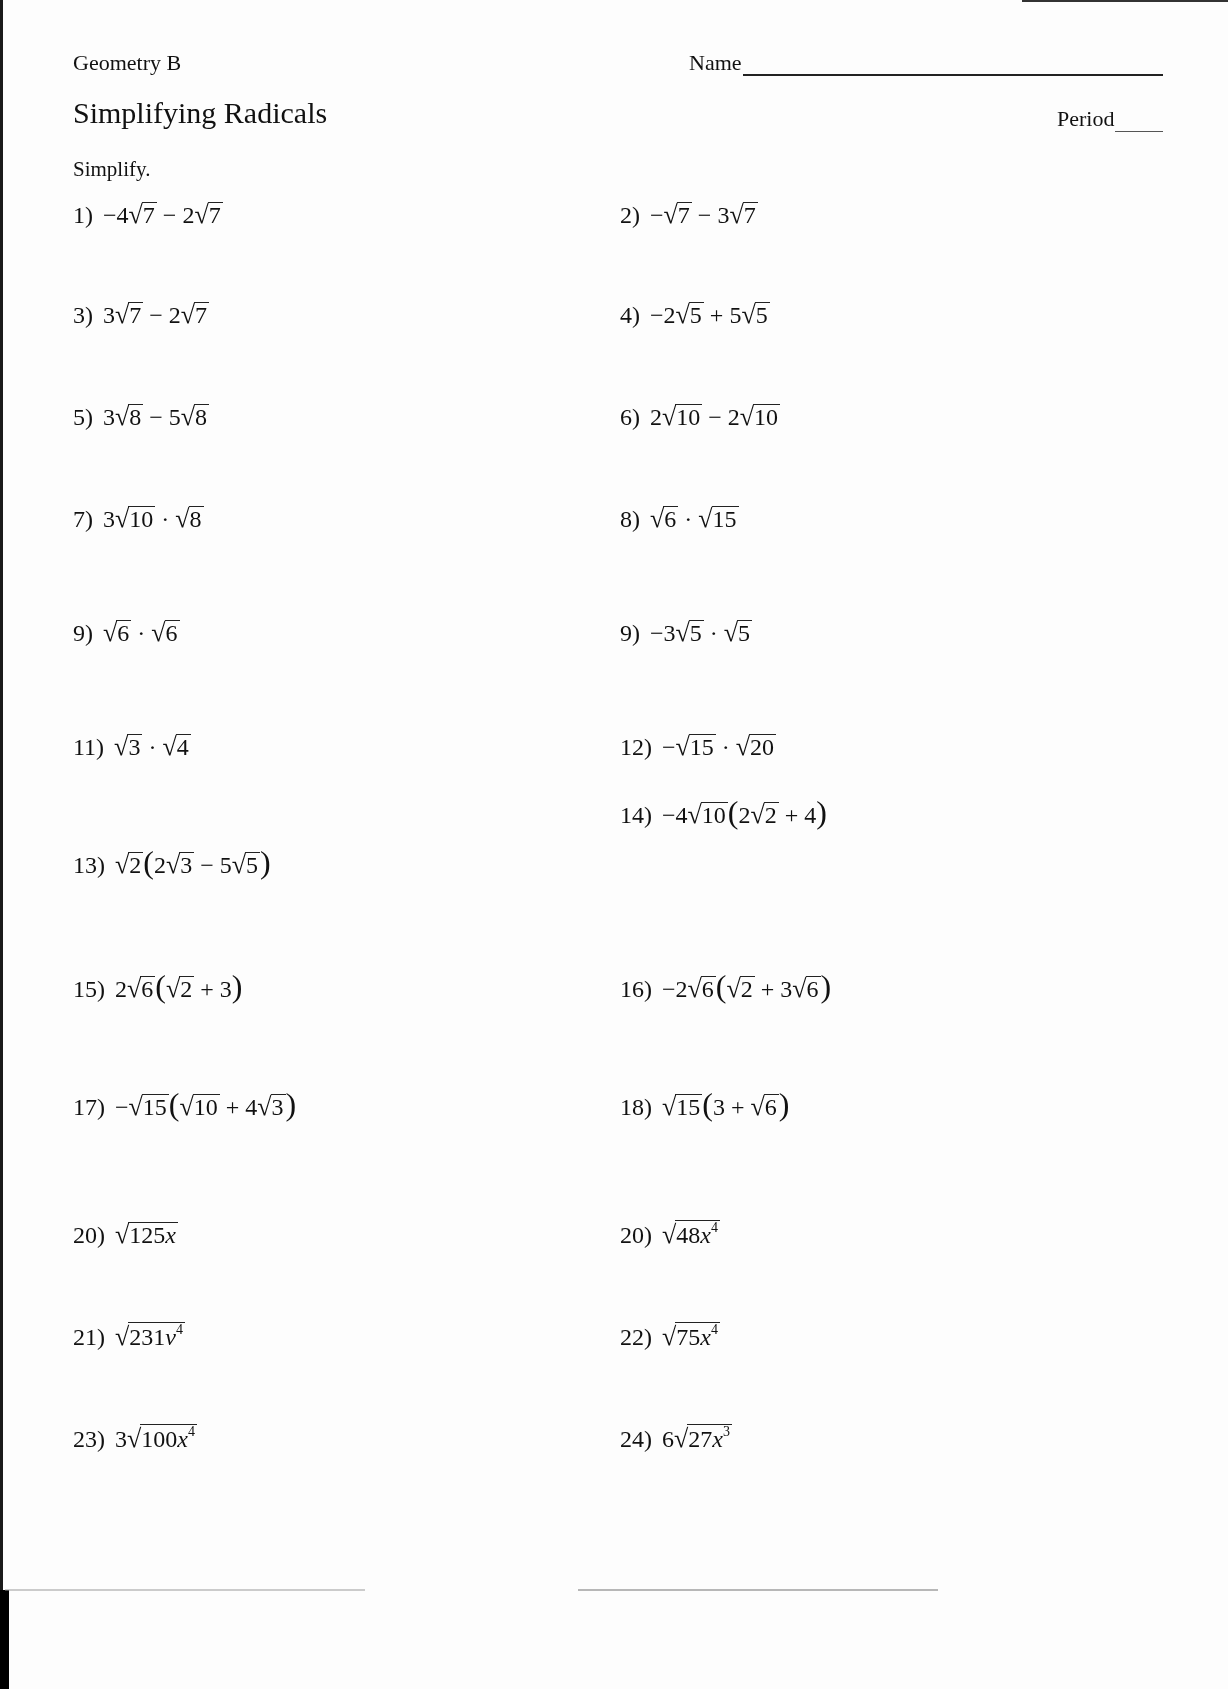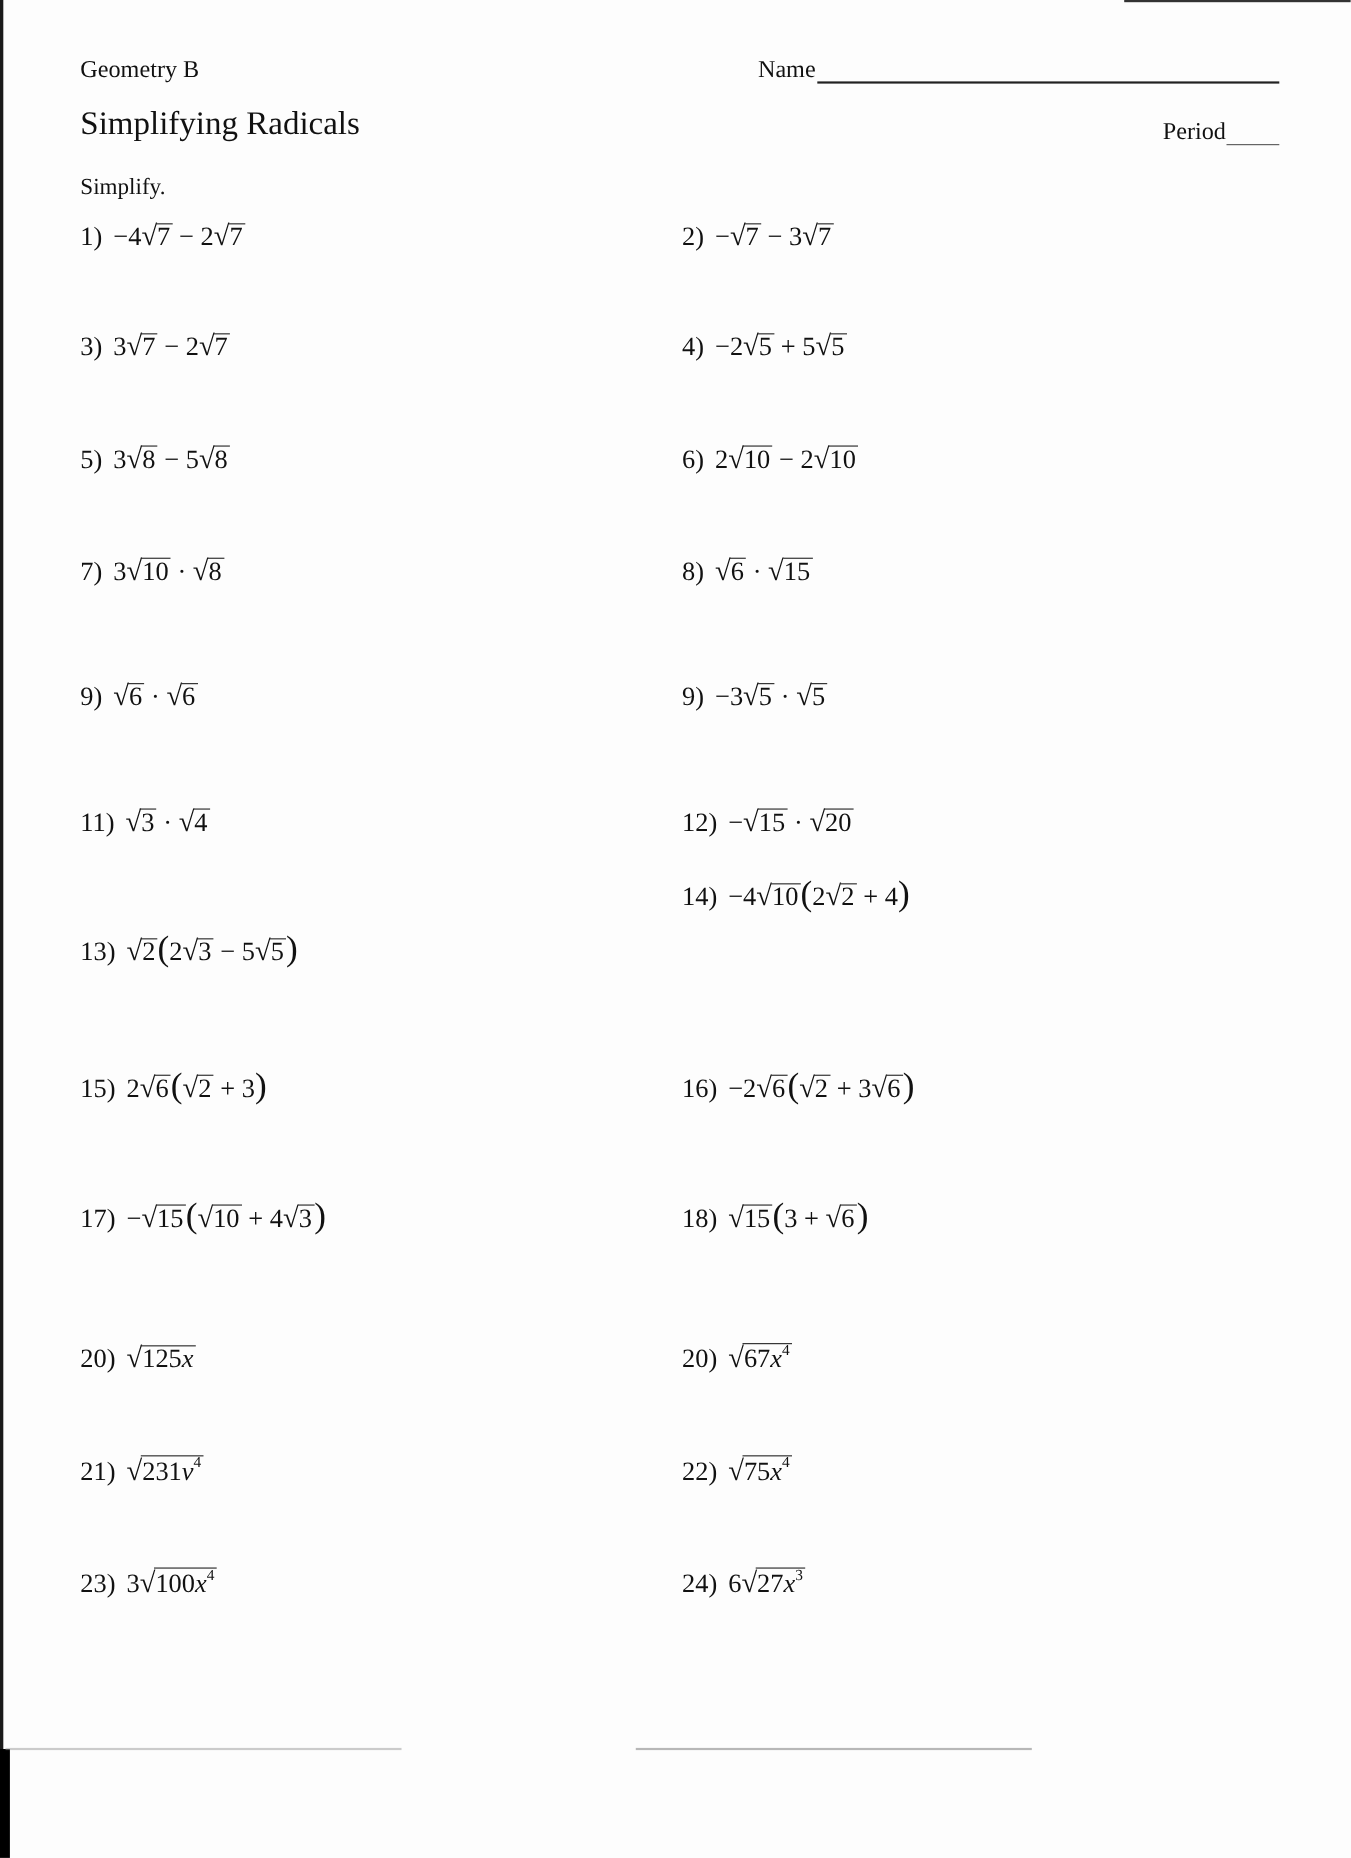--- a/index.html
+++ b/index.html
@@ -325,21 +325,21 @@
         <span class="rc"><span>125</span><span class="it">x</span></span>
       </span>
   </span>
 </div>
 
 <div class="problem" style="left:620px;top:1220px">
   <span class="num">20)</span>
   <span class="expr">
     <span class="rad">
         <span class="sym">√</span>
-        <span class="rc"><span>67</span><span class="it">x</span><span class="sup">4</span></span>
+        <span class="rc"><span>48</span><span class="it">x</span><span class="sup">4</span></span>
       </span>
   </span>
 </div>
 
 <div class="problem" style="left:73px;top:1322px">
   <span class="num">21)</span>
   <span class="expr">
     <span class="rad">
         <span class="sym">√</span>
         <span class="rc"><span>231</span><span class="it">v</span><span class="sup">4</span></span>

